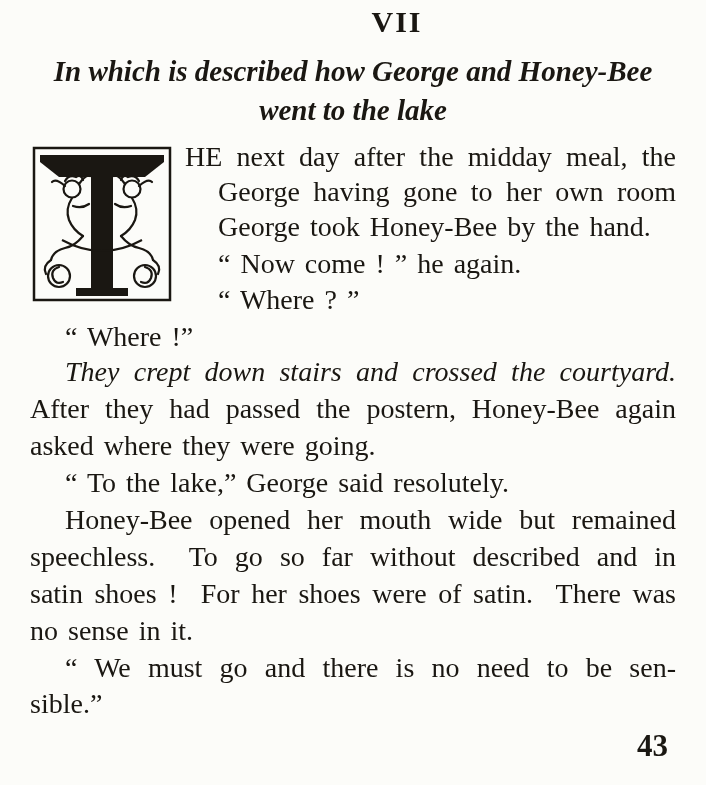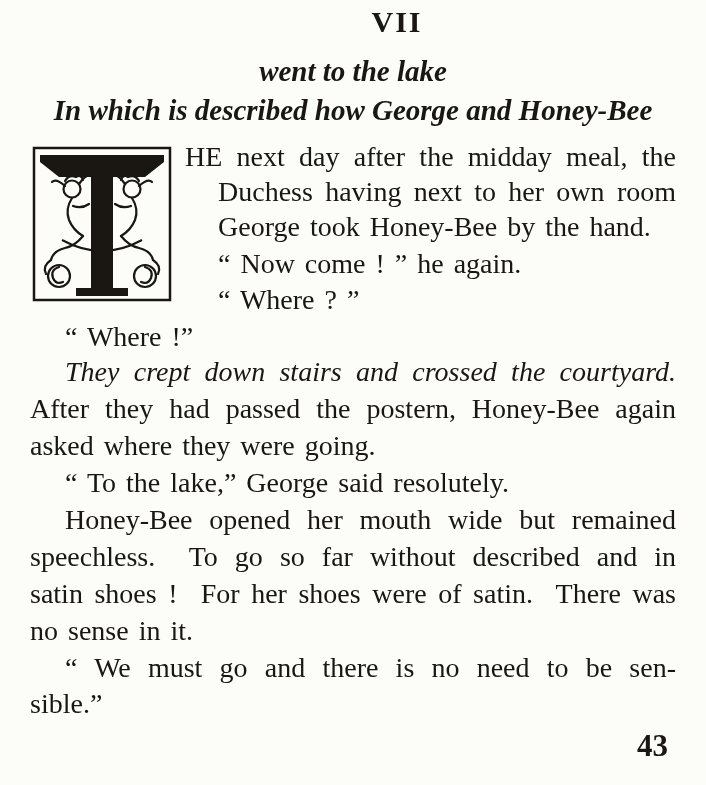--- a/index.html
+++ b/index.html
@@ -58,22 +58,22 @@
   }
 </style>
 </head>
 <body>
 
 <div id="page">
 
   <div class="chapter-number">VII</div>
 
   <div class="subtitle">
+    <div>In which is described how George and Honey-Bee</div>
     <div>went to the lake</div>
-    <div>In which is described how George and Honey-Bee</div>
   </div>
 
   <div class="dropcap">
     <svg viewBox="0 0 140 156" xmlns="http://www.w3.org/2000/svg" aria-hidden="true">
 
       <rect x="2" y="2" width="136" height="152" fill="none" stroke="#1a1712" stroke-width="2.5"></rect>
 
       <path d="M8,9 H132 V16 L113,31 H27 L8,16 Z" fill="#1a1712"></path>
       <rect x="59" y="9" width="22" height="134" fill="#1a1712"></rect>
       <path d="M44,142 H96 V150 H44 Z" fill="#1a1712"></path>
@@ -103,21 +103,21 @@
         <path d="M51,90 Q43,100 33,102 Q21,105 19,114"></path>
         <path d="M19,114 Q10,120 14,128"></path>
         <circle cx="27" cy="130" r="11"></circle>
         <path d="M27,121 q-9,3 -6,11 q3,7 10,4"></path>
       </g>
     </svg>
   </div>
 
   <div>
       <div class="line just" style="left: 185px; top: 141px; width: 491px;">HE next day after the midday meal, the</div>
-      <div class="line just" style="left: 218px; top: 176px; width: 458px;">Duchess having next to her own room</div>
+      <div class="line just" style="left: 218px; top: 176px; width: 458px;">George having gone to her own room</div>
       <div class="line" style="left: 218px; top: 211px;">George took Honey-Bee by the hand.</div>
       <div class="line" style="left: 218px; top: 248px;">“ Now come ! ” he again.</div>
       <div class="line" style="left: 218px; top: 284px;">“ Where ? ”</div>
       <div class="line" style="left: 65px; top: 321px;">“ Where !”</div>
       <div class="line just" style="left: 65px; top: 356px; width: 611px; font-style: italic;">They crept down stairs and crossed the courtyard.</div>
       <div class="line just" style="left: 30px; top: 393px; width: 646px;">After they had passed the postern, Honey-Bee again</div>
       <div class="line" style="left: 30px; top: 430px;">asked where they were going.</div>
       <div class="line" style="left: 65px; top: 467px;">“ To the lake,” George said resolutely.</div>
       <div class="line just" style="left: 65px; top: 504px; width: 611px;">Honey-Bee opened her mouth wide but remained</div>
       <div class="line just" style="left: 30px; top: 541px; width: 646px;">speechless.  To go so far without described and in</div>

